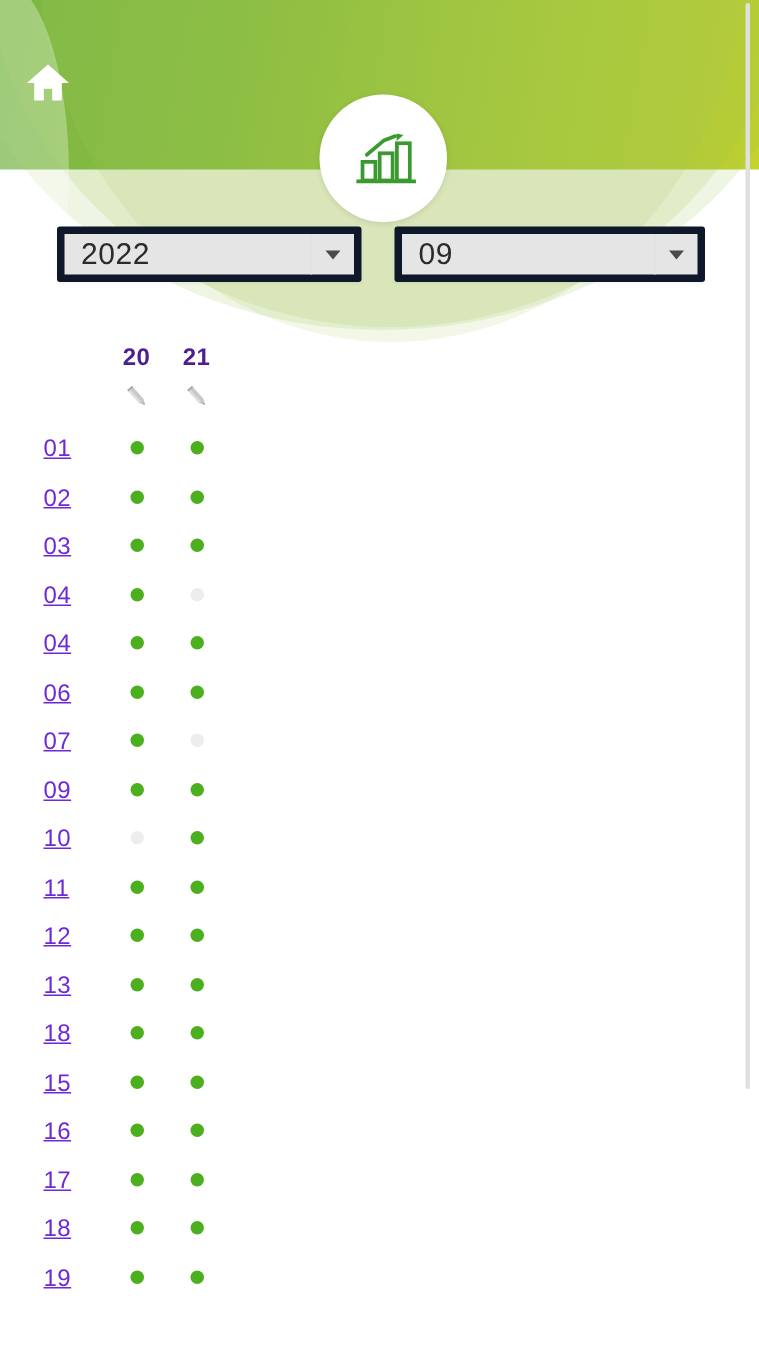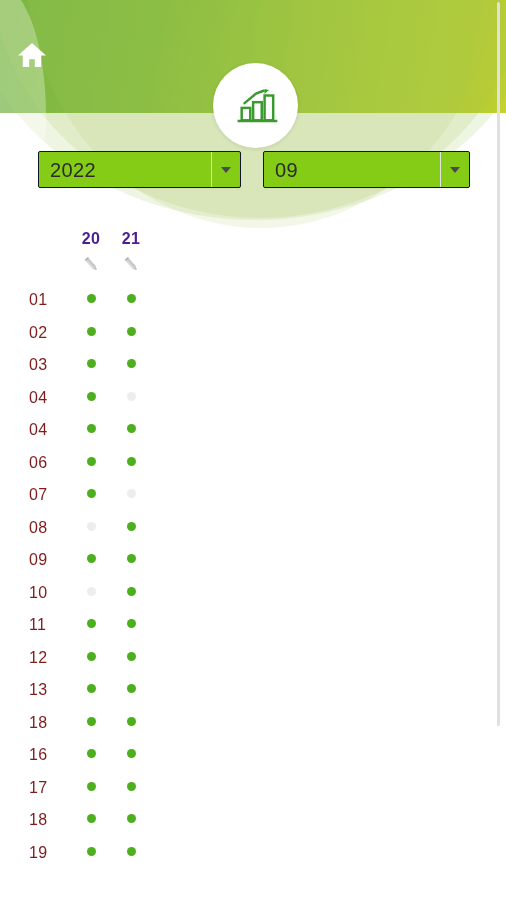--- a/index.html
+++ b/index.html
@@ -100,22 +100,22 @@
     left: 38px;
     top: 151px;
     width: 432px;
     height: 37px;
     display: flex;
     gap: 22px;
   }
   .select-box {
     position: relative;
     height: 37px;
-    background: #84cc16;
-    border: 1px solid #0f172a;
+    background: #e5e5e5;
+    border: 5px solid #0f172a;
     border-radius: 2px;
     display: flex;
     align-items: center;
     box-sizing: border-box;
     box-shadow: 0 1px 2px rgba(0,0,0,0.04);
   }
   #select-year { width: 203px; }
   #select-month { width: 207px; }
   .select-value {
     font-size: 20px;
@@ -180,22 +180,23 @@
   .data-row {
     position: relative;
     height: 32.5px;
   }
   .row-label {
     position: absolute;
     left: 29px;
     top: 3px;
     width: 30px;
     font-size: 16px;
-    color: #7f1d1d;
+    color: #6d28d9;
     letter-spacing: 0.3px;
+    text-decoration: underline;
   }
   .dot-cell {
     position: absolute;
     top: 6px;
     width: 44px;
     display: flex;
     justify-content: center;
   }
   .dot {
     width: 9px;
@@ -359,47 +360,38 @@
       <div class="data-row">
         <span class="row-label">07</span>
         <span class="dot-cell col-x-0">
           <span class="dot on" style="background: rgb(76, 175, 30);"></span>
         </span>
         <span class="dot-cell col-x-1">
           <span class="dot off" style="background: rgb(237, 237, 237);"></span>
         </span>
       </div>
       <div class="data-row">
-        <span class="row-label">08</span>
+        <span class="row-label">09</span>
+        <span class="dot-cell col-x-0">
+          <span class="dot on" style="background: rgb(76, 175, 30);"></span>
+        </span>
+        <span class="dot-cell col-x-1">
+          <span class="dot on" style="background: rgb(76, 175, 30);"></span>
+        </span>
+      </div>
+      <div class="data-row">
+        <span class="row-label">10</span>
         <span class="dot-cell col-x-0">
           <span class="dot off" style="background: rgb(237, 237, 237);"></span>
         </span>
         <span class="dot-cell col-x-1">
           <span class="dot on" style="background: rgb(76, 175, 30);"></span>
         </span>
       </div>
       <div class="data-row">
-        <span class="row-label">09</span>
-        <span class="dot-cell col-x-0">
-          <span class="dot on" style="background: rgb(76, 175, 30);"></span>
-        </span>
-        <span class="dot-cell col-x-1">
-          <span class="dot on" style="background: rgb(76, 175, 30);"></span>
-        </span>
-      </div>
-      <div class="data-row">
-        <span class="row-label">10</span>
-        <span class="dot-cell col-x-0">
-          <span class="dot off" style="background: rgb(237, 237, 237);"></span>
-        </span>
-        <span class="dot-cell col-x-1">
-          <span class="dot on" style="background: rgb(76, 175, 30);"></span>
-        </span>
-      </div>
-      <div class="data-row">
         <span class="row-label">11</span>
         <span class="dot-cell col-x-0">
           <span class="dot on" style="background: rgb(76, 175, 30);"></span>
         </span>
         <span class="dot-cell col-x-1">
           <span class="dot on" style="background: rgb(76, 175, 30);"></span>
         </span>
       </div>
       <div class="data-row">
         <span class="row-label">12</span>
@@ -414,20 +406,29 @@
         <span class="row-label">13</span>
         <span class="dot-cell col-x-0">
           <span class="dot on" style="background: rgb(76, 175, 30);"></span>
         </span>
         <span class="dot-cell col-x-1">
           <span class="dot on" style="background: rgb(76, 175, 30);"></span>
         </span>
       </div>
       <div class="data-row">
         <span class="row-label">18</span>
+        <span class="dot-cell col-x-0">
+          <span class="dot on" style="background: rgb(76, 175, 30);"></span>
+        </span>
+        <span class="dot-cell col-x-1">
+          <span class="dot on" style="background: rgb(76, 175, 30);"></span>
+        </span>
+      </div>
+      <div class="data-row">
+        <span class="row-label">15</span>
         <span class="dot-cell col-x-0">
           <span class="dot on" style="background: rgb(76, 175, 30);"></span>
         </span>
         <span class="dot-cell col-x-1">
           <span class="dot on" style="background: rgb(76, 175, 30);"></span>
         </span>
       </div>
       <div class="data-row">
         <span class="row-label">16</span>
         <span class="dot-cell col-x-0">

